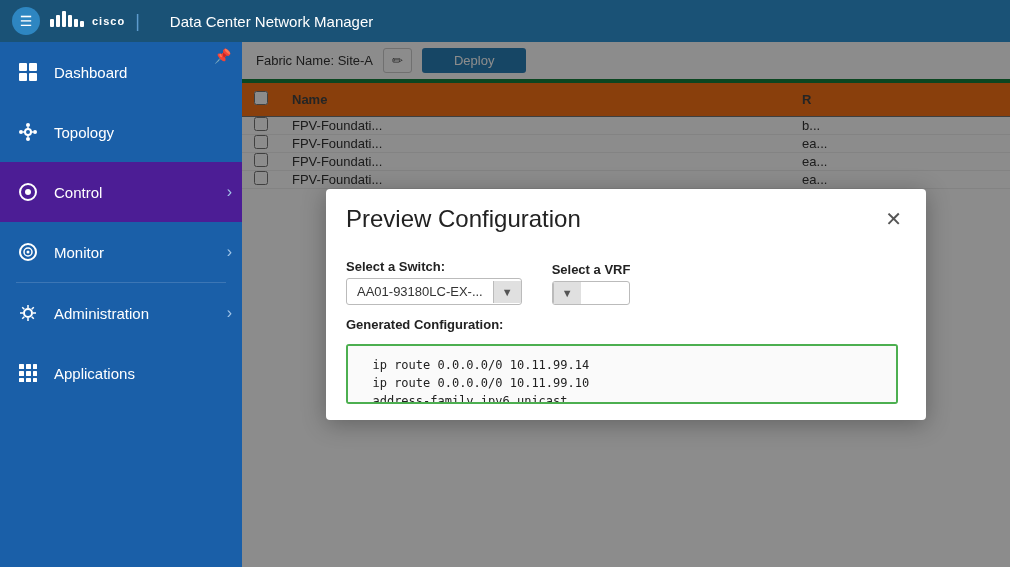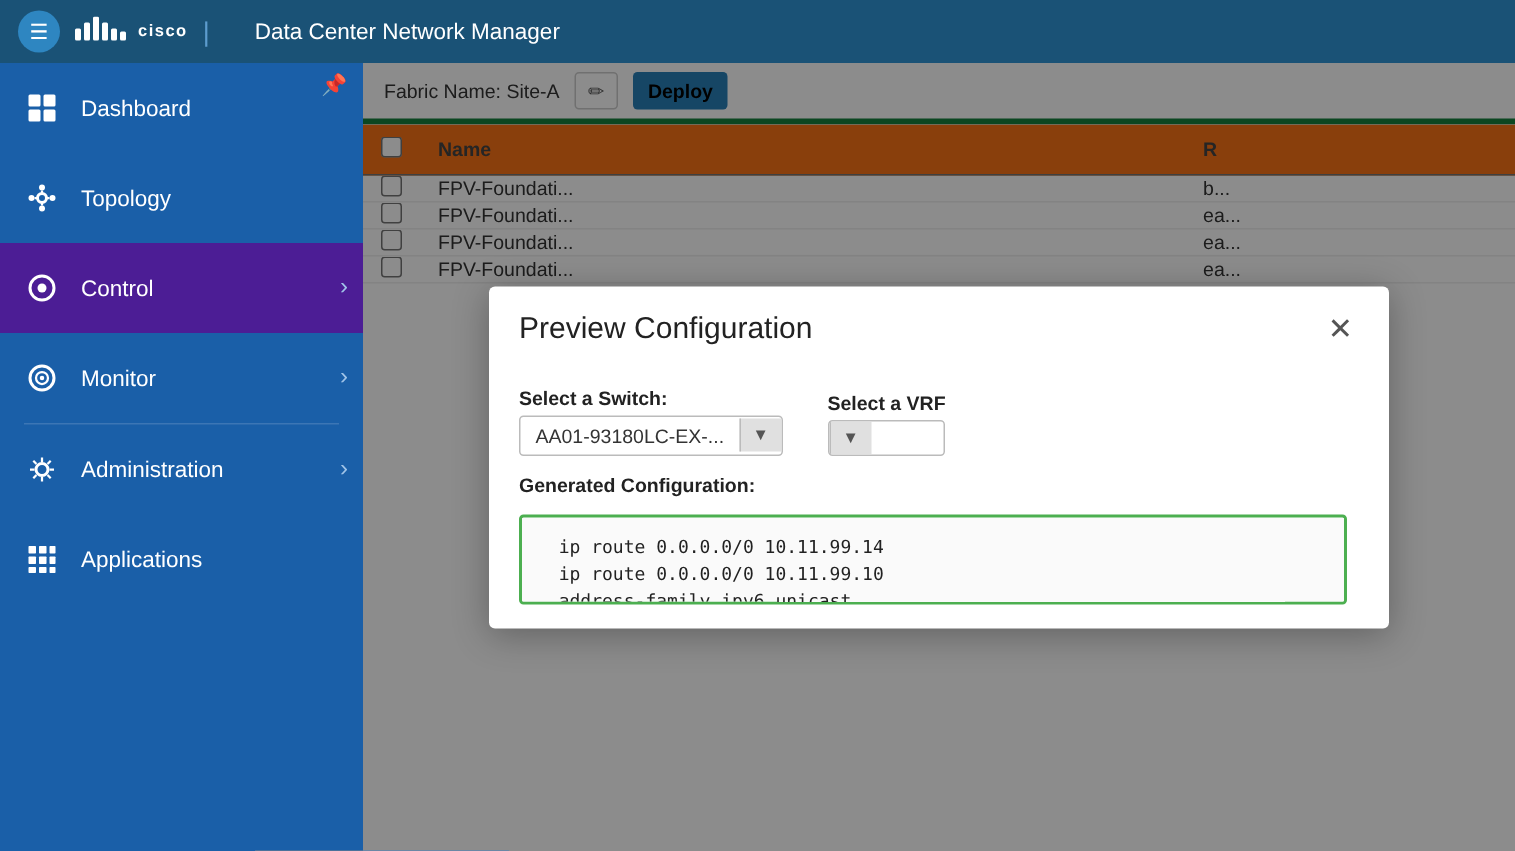--- a/index.html
+++ b/index.html
@@ -110,27 +110,27 @@
       border: 1px solid #ccc;
       background: white;
       padding: 4px 8px;
       cursor: pointer;
       border-radius: 3px;
       color: #555;
       font-size: 13px;
     }
     .deploy-btn {
       background: #2980b9;
-      color: #000000;
+      color: #ffffff;
       border: none;
-      padding: 5px 10px;
+      padding: 5px 32px;
       border-radius: 3px;
       cursor: pointer;
       font-size: 13px;
-      font-weight: 700;
+      font-weight: 400;
     }
 
     
     .table-container {
       flex: 1;
       overflow: auto;
       background: white;
     }
     table { width: 100%; border-collapse: collapse; font-size: 13px; }
     thead th {
@@ -169,21 +169,21 @@
       flex-direction: column;
       box-shadow: 0 4px 24px rgba(0,0,0,0.3);
     }
     .modal-header {
       display: flex;
       align-items: center;
       justify-content: space-between;
       padding: 16px 20px 12px 20px;
       border-bottom: none;
     }
-    .modal-title { font-size: 20px; font-weight: 400; color: #222; }
+    .modal-title { font-size: 24px; font-weight: 400; color: #222; }
     .modal-close {
       background: none; border: none; cursor: pointer;
       font-size: 20px; color: #555;
       padding: 0 4px;
     }
     .modal-body { padding: 14px 28px 16px 20px; flex: 1; display: flex; flex-direction: column; gap: 12px; }
     .modal-selectors {
       display: flex; gap: 30px; align-items: flex-end;
     }
     .selector-group { display: flex; flex-direction: column; gap: 4px; }

